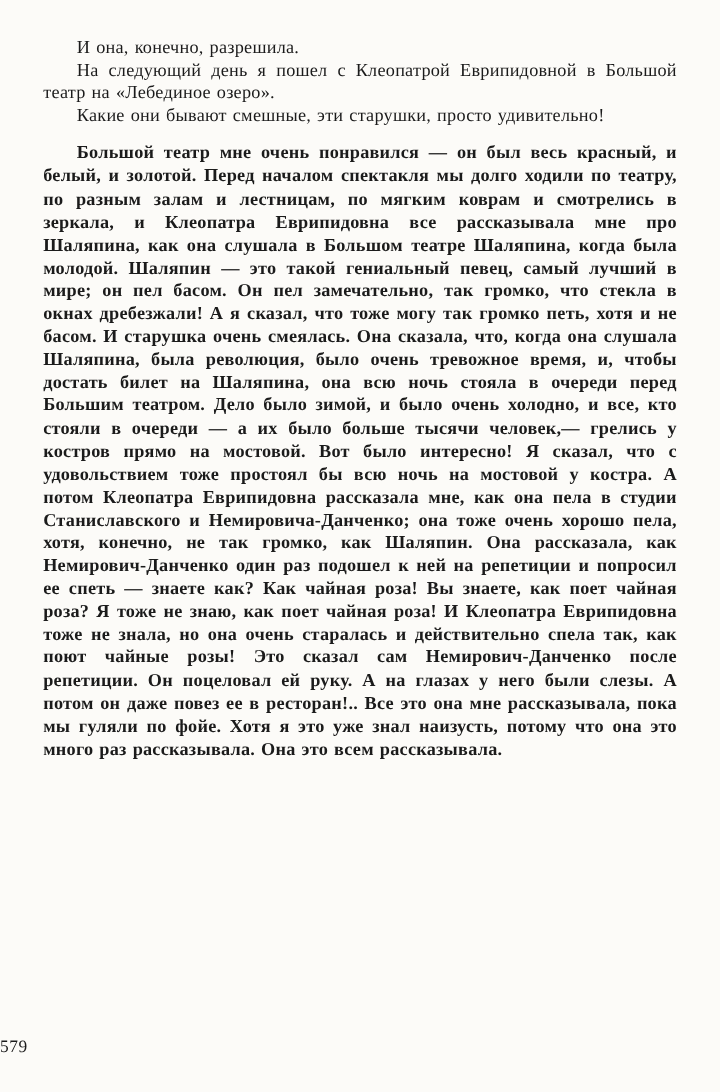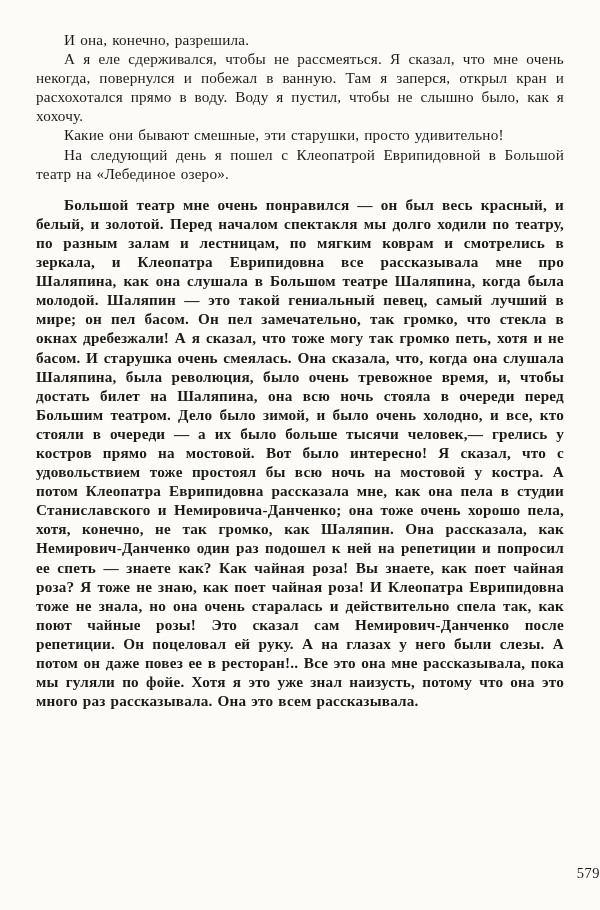--- a/index.html
+++ b/index.html
@@ -32,31 +32,30 @@
     }
     .text-block p.section-start {
       margin-top: 12px;
       font-weight: bold;
     }
     .page-number {
       position: absolute;
       left: 0;
       right: 0;
       bottom: 28px;
-      text-align: right;
+      text-align: left;
       font-size: 14.5px;
       letter-spacing: 0.5px;
       color: #1b1b1b;
     }
   </style>
 </head>
 <body>
 
 <div class="book-page">
   <div class="text-block">
     <p>И она, конечно, разрешила.</p>
-    <p>А я еле сдерживался, чтобы не рассмеяться. Я сказал, что мне очень некогда, повернулся и побежал в ванную. Там я заперся, открыл кран и расхохотался прямо в воду. Воду я пустил, чтобы не слышно было, как я хохочу.</p>
+    <p>На следующий день я пошел с Клеопатрой Еврипидовной в Большой театр на «Лебединое озеро».</p>
     <p>Какие они бывают смешные, эти старушки, просто удивительно!</p>
-    <p>На следующий день я пошел с Клеопатрой Еврипидовной в Большой театр на «Лебединое озеро».</p>
     <p class="section-start">Большой театр мне очень понравился — он был весь красный, и белый, и золотой. Перед началом спектакля мы долго ходили по театру, по разным залам и лестницам, по мягким коврам и смотрелись в зеркала, и Клеопатра Еврипидовна все рассказывала мне про Шаляпина, как она слушала в Большом театре Шаляпина, когда была молодой. Шаляпин — это такой гениальный певец, самый лучший в мире; он пел басом. Он пел замечательно, так громко, что стекла в окнах дребезжали! А я сказал, что тоже могу так громко петь, хотя и не басом. И старушка очень смеялась. Она сказала, что, когда она слушала Шаляпина, была революция, было очень тревожное время, и, чтобы достать билет на Шаляпина, она всю ночь стояла в очереди перед Большим театром. Дело было зимой, и было очень холодно, и все, кто стояли в очереди — а их было больше тысячи человек,— грелись у костров прямо на мостовой. Вот было интересно! Я сказал, что с удовольствием тоже простоял бы всю ночь на мостовой у костра. А потом Клеопатра Еврипидовна рассказала мне, как она пела в студии Станиславского и Немировича-Данченко; она тоже очень хорошо пела, хотя, конечно, не так громко, как Шаляпин. Она рассказала, как Немирович-Данченко один раз подошел к ней на репетиции и попросил ее спеть — знаете как? Как чайная роза! Вы знаете, как поет чайная роза? Я тоже не знаю, как поет чайная роза! И Клеопатра Еврипидовна тоже не знала, но она очень старалась и действительно спела так, как поют чайные розы! Это сказал сам Немирович-Данченко после репетиции. Он поцеловал ей руку. А на глазах у него были слезы. А потом он даже повез ее в ресторан!.. Все это она мне рассказывала, пока мы гуляли по фойе. Хотя я это уже знал наизусть, потому что она это много раз рассказывала. Она это всем рассказывала.</p>
   </div>
   <div class="page-number">579</div>
 </div>
 
 </body></html>

